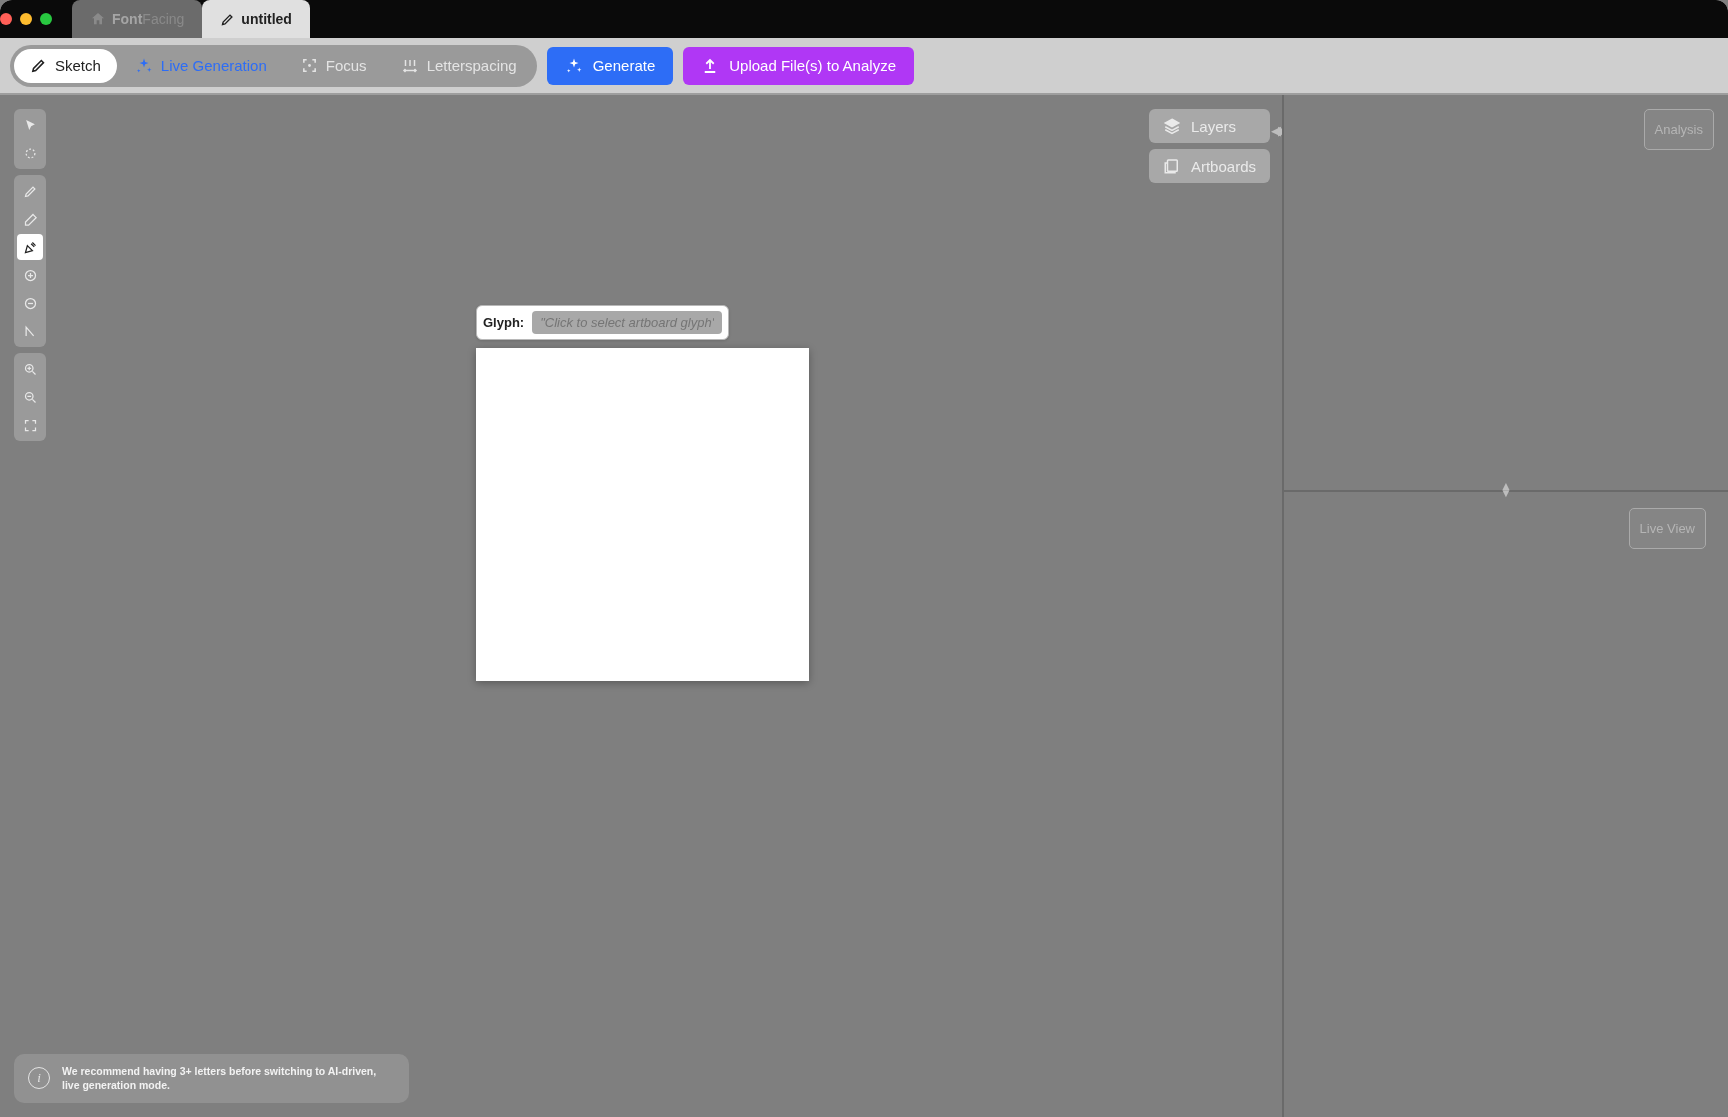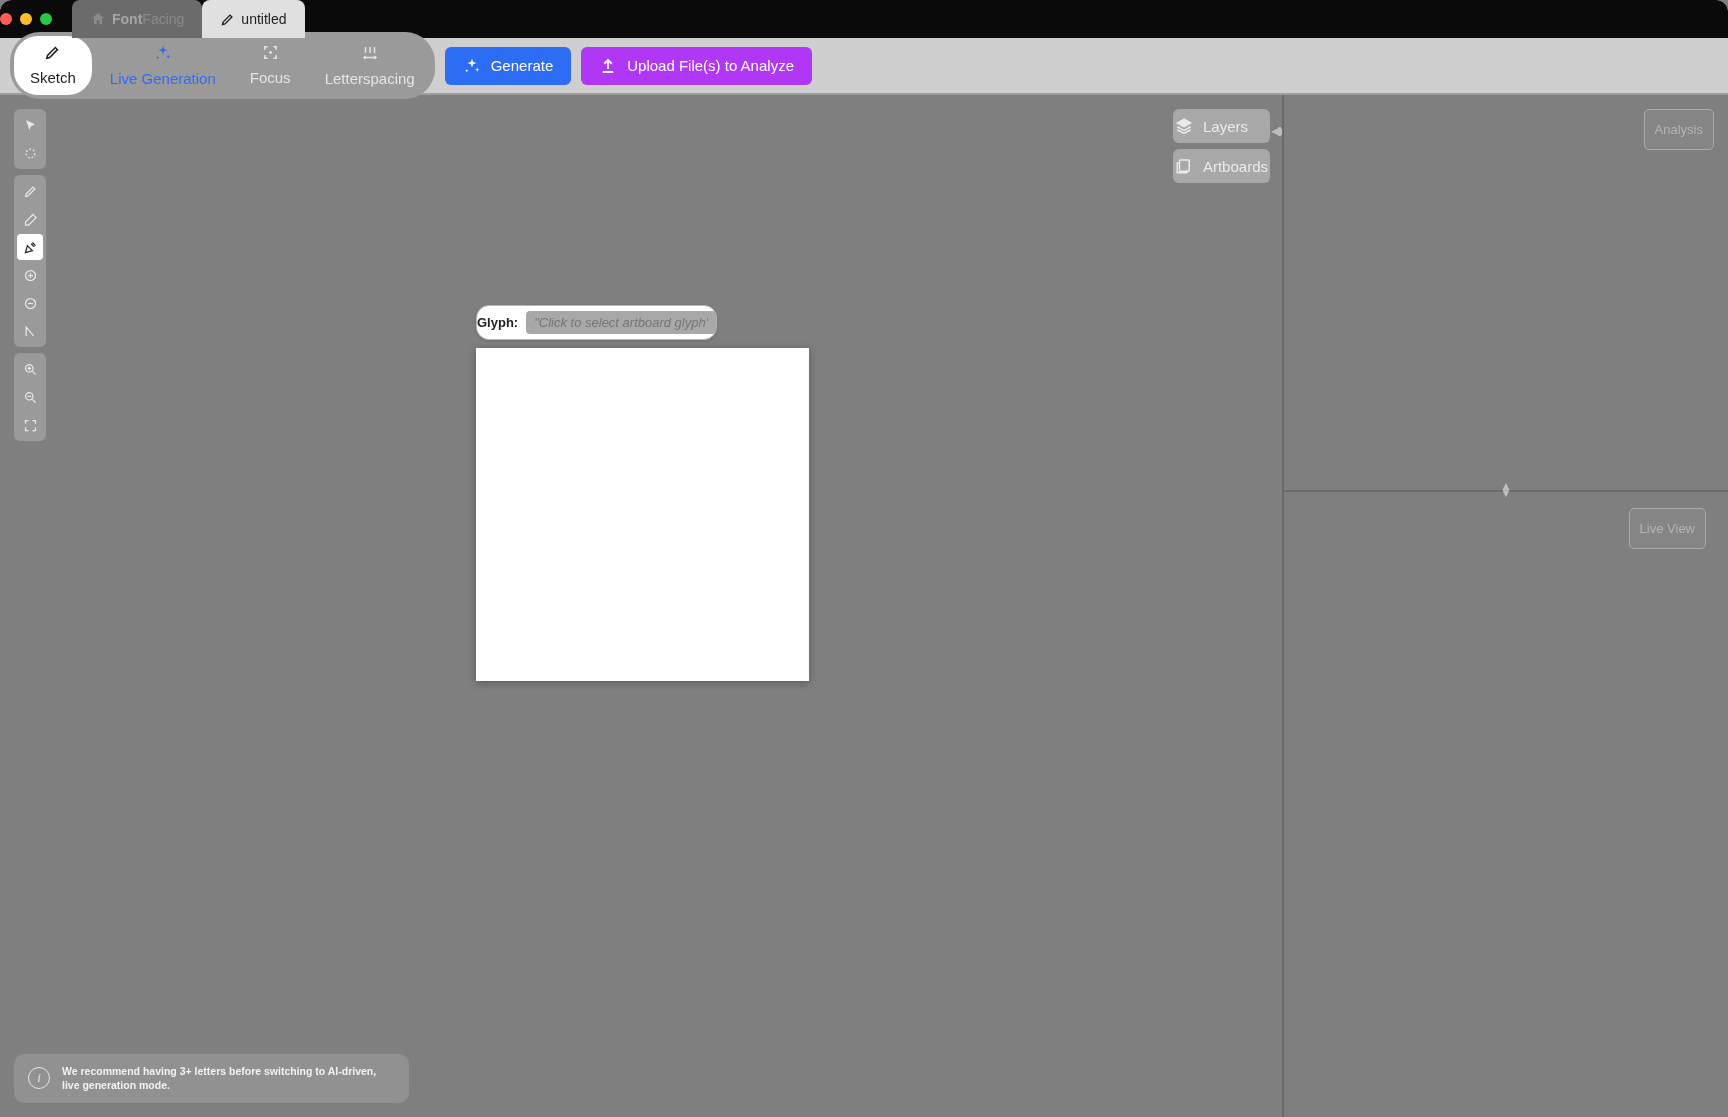--- a/index.html
+++ b/index.html
@@ -39,21 +39,21 @@
       gap: 6px;
       padding: 0 18px;
       font-size: 14px;
       color: #8a8a8a;
       position: relative;
       cursor: pointer;
     }
     .tab.inactive { background: #6b6b6b; border-radius: 8px 8px 0 0; }
     .tab.inactive .tab-text b { color: #a5a5a5; font-weight: 600;}
     .tab.inactive .tab-text { color: #8a8a8a; font-weight: 400;}
-    .tab.active { background: #e0e0e0; color: #222; border-radius: 8px 8px 0 0; font-weight: 400;}
+    .tab.active { background: #e0e0e0; color: #222; border-radius: 8px 8px 0 0; font-weight: 700;}
 
     
     .toolbar {
       height: 57px;
       background: #cfcfcf;
       display: flex;
       align-items: center;
       padding: 0 10px;
       gap: 10px;
       border-bottom: 2px solid #9e9e9e;
@@ -67,21 +67,20 @@
     }
     .mode-btn {
       display: flex;
       align-items: center;
       gap: 8px;
       padding: 8px 16px;
       border-radius: 24px;
       font-size: 15px;
       cursor: pointer;
       font-weight: 500;
-      flex-direction: column;
     }
     .mode-btn.active { background: #fff; color: #222; }
     .mode-btn.live { color: #2d6df6; }
     .mode-btn.dim { color: #e4e4e4; }
 
     .action-btn {
       display: flex;
       align-items: center;
       gap: 10px;
       padding: 10px 18px;
@@ -135,22 +134,22 @@
 
     
     .artboard-wrap {
       position: absolute;
       left: 476px;
       top: 210px;
     }
     .glyph-bar {
       background: #fff;
       border: 1px solid #b8b8b8;
-      border-radius: 13px;
-      padding: 5px 0;
+      border-radius: 6px;
+      padding: 5px 6px;
       display: flex;
       align-items: center;
       gap: 8px;
       margin-bottom: 8px;
       width: fit-content;
       box-shadow: 0 1px 3px rgba(0,0,0,0.15);
     }
     .glyph-label { font-weight: 700; font-size: 13px; color: #222; }
     .glyph-input {
       background: #a8a8a8;
@@ -174,21 +173,21 @@
       position: absolute;
       right: 12px;
       top: 14px;
       display: flex;
       flex-direction: column;
       gap: 6px;
     }
     .panel-float-btn {
       background: #a8a8a8;
       border-radius: 6px;
-      padding: 8px 2px;
+      padding: 8px 14px;
       display: flex;
       align-items: center;
       gap: 10px;
       color: #eaeaea;
       font-size: 15px;
       cursor: pointer;
       font-weight: 500;
     }
     .collapse-handle {
       position: absolute;

